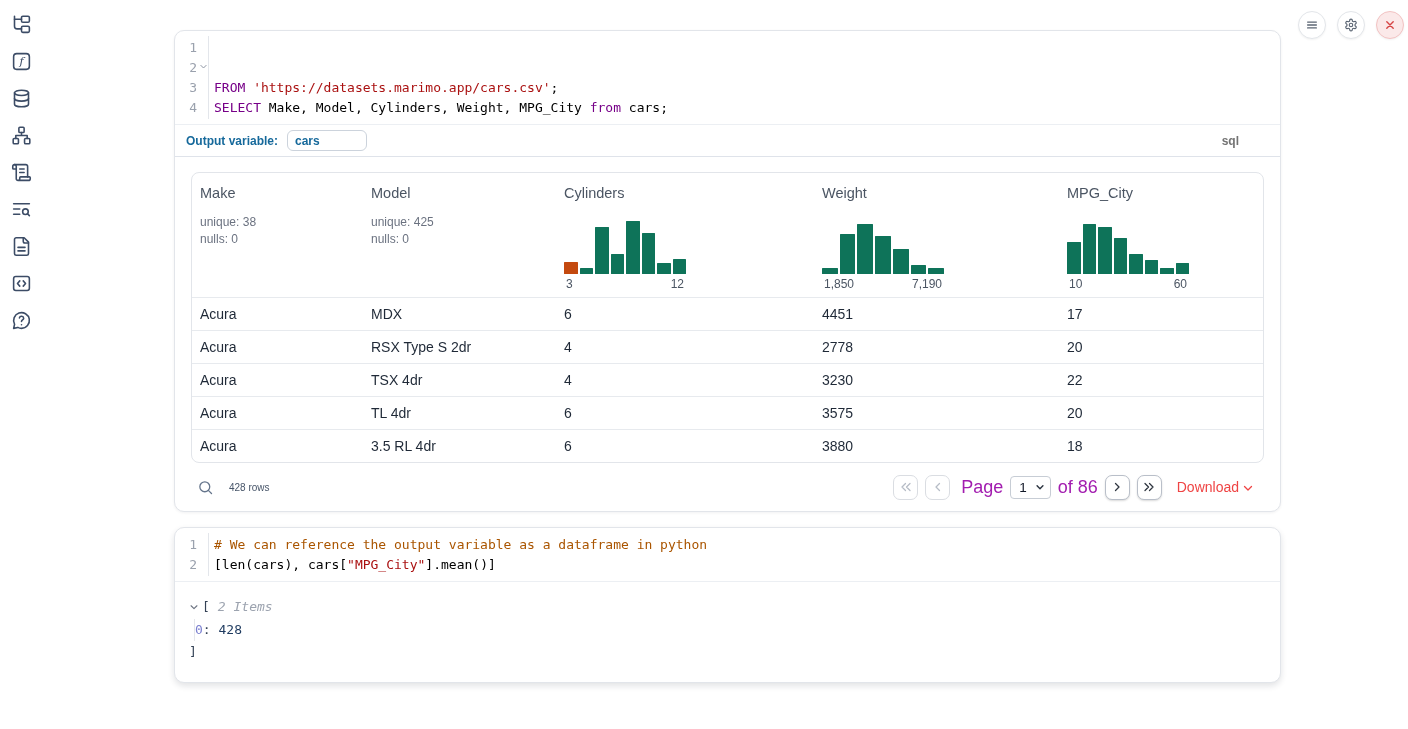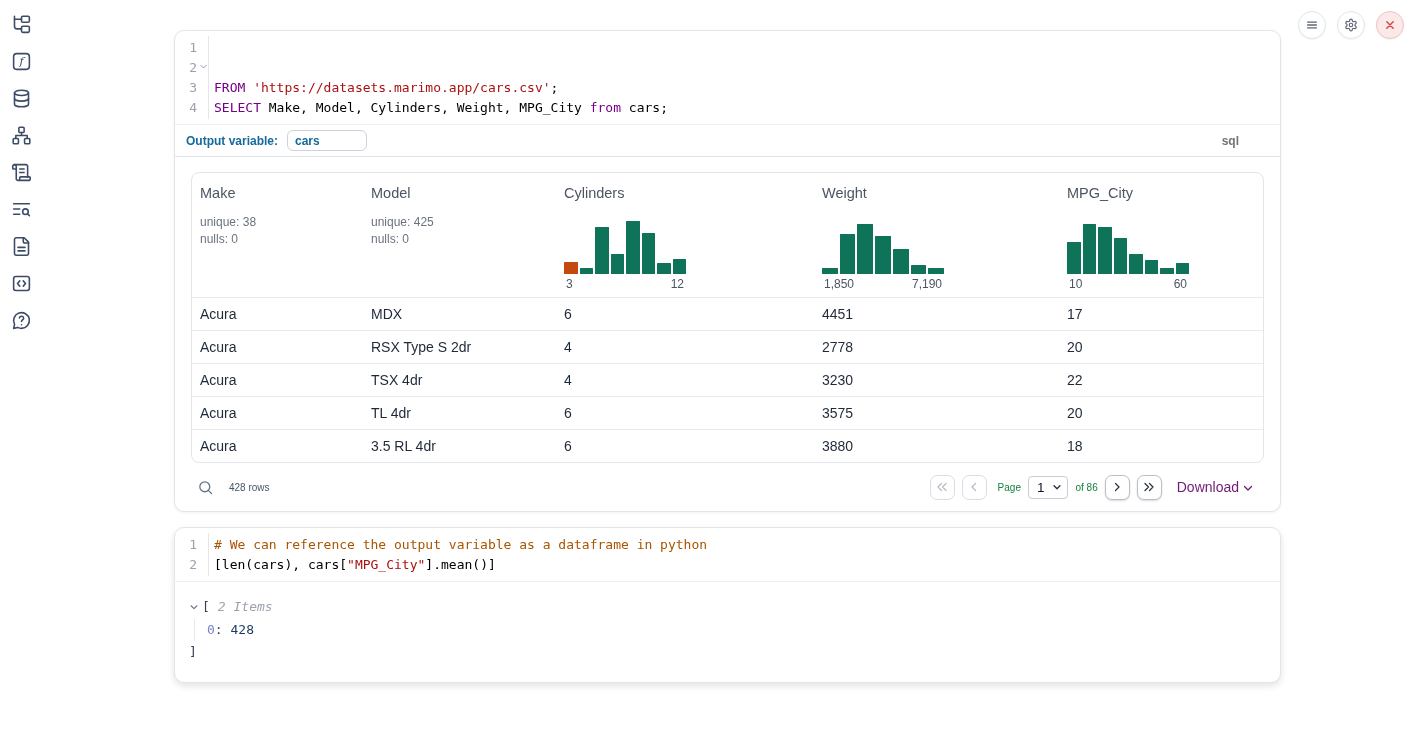--- a/index.html
+++ b/index.html
@@ -73,38 +73,38 @@
   
   .table-footer { display:flex; align-items:center; height:48px; padding:0 26px 0 22px; }
   .search-btn { border:none; background:none; padding:0; color:#64748b; cursor:pointer; margin-right:15px; }
   .search-btn svg { width:17px; height:17px; }
   .row-count { font-size:10px; color:#475569; }
   .pager { margin-left:auto; display:flex; align-items:center; gap:7px; }
   .page-btn { width:25px; height:25px; border-radius:7px; border:1px solid #dadde2; background:#fff;
     display:flex; align-items:center; justify-content:center; color:#b6bcc6; cursor:pointer; padding:0; }
   .page-btn svg { width:12px; height:12px; }
   .page-btn.enabled { border-color:#b9bfc9; color:#2f3640; box-shadow:0 1px 2px rgba(0,0,0,.15); }
-  .page-label, .page-total { font-size:10px; color:#15803d; }
+  .page-label, .page-total { font-size:18px; color:#a21caf; }
   .page-label { margin-left:4px; }
   .page-select { display:flex; align-items:center; gap:8px; height:23px; border:1px solid #c7cdd5;
     border-radius:4px; padding:0 5px 0 8px; font-size:13.5px; color:#111827; cursor:pointer; background:#fff; }
   .page-select svg { width:10px; height:10px; color:#2b3440; }
   .download-btn { margin-left:15px; display:flex; align-items:center; gap:3px; border:none; background:none;
-    color:#701a75; font-size:14px; font-family:"Liberation Sans", sans-serif; cursor:pointer; padding:0; }
+    color:#ef4444; font-size:14px; font-family:"Liberation Sans", sans-serif; cursor:pointer; padding:0; }
   .download-btn svg { width:12px; height:12px; margin-top:2px; }
 
   
   .tree-out { padding:14px 0 18px 14px; font-family:"DejaVu Sans Mono", monospace;
     font-size:13px; line-height:22.5px; color:#334155; }
   .tree-head { display:flex; align-items:center; }
   .tree-chevron { border:none; background:none; padding:0; color:#6b7280; cursor:pointer; margin-right:3px; }
   .tree-chevron svg { width:10px; height:10px; }
   .tree-bracket { color:#334155; }
   .items-label { color:#9ca3af; font-style:italic; margin-left:8px; }
-  .tree-children { border-left:1px solid #e5e7eb; margin-left:5px; padding-left:12px; margin-top:0; }
+  .tree-children { border-left:1px solid #e5e7eb; margin-left:5px; padding-left:0; margin-top:0; }
   .tree-key { color:#7a7fd0; }
   .tree-val { color:#1e3a5f; }
 </style>
 </head>
 <body>
 
 <nav class="sidebar" id="sidebar">
     <button class="sidebar-btn"><span><svg viewBox="0 0 24 24" fill="none" stroke="currentColor" stroke-width="1.8" stroke-linecap="round" stroke-linejoin="round">
           <rect x="12" y="2.5" width="9" height="7" rx="1.5"></rect>
           <rect x="12" y="14" width="9" height="7" rx="1.5"></rect>

